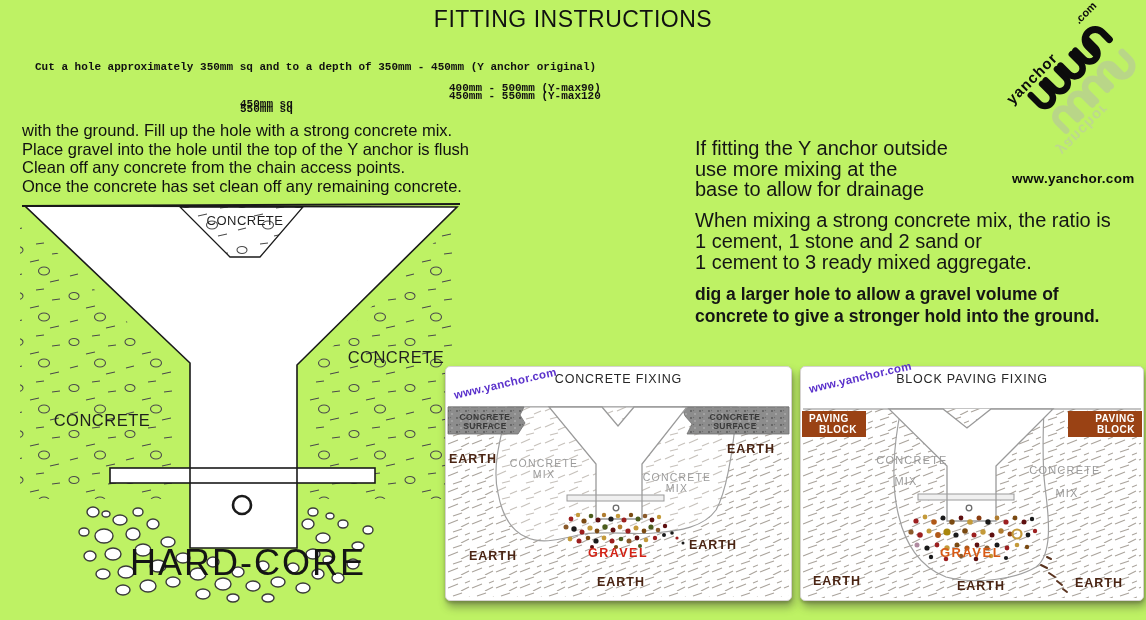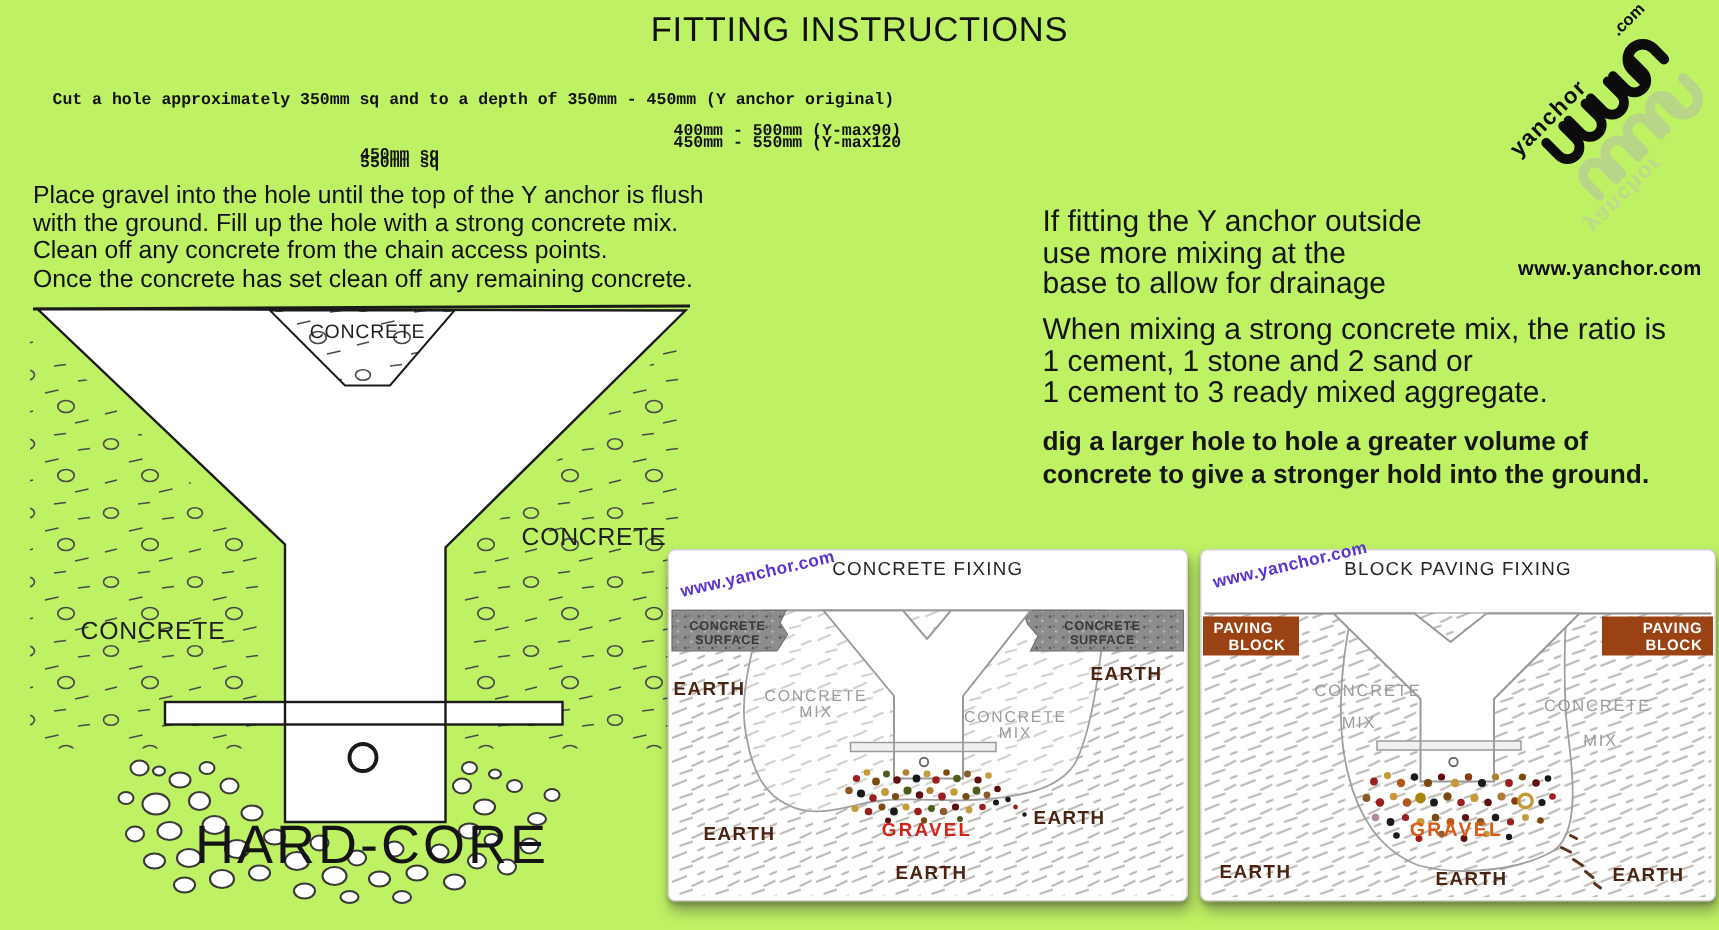--- a/index.html
+++ b/index.html
@@ -36,38 +36,38 @@
 
   <div class="abs title">FITTING INSTRUCTIONS</div>
 
   <div class="abs spec" style="left:35px;top:61px;">Cut a hole approximately 350mm sq and to a depth of 350mm - 450mm (Y anchor original)</div>
   <div class="abs spec" style="left:240px;top:98px;">450mm sq</div>
   <div class="abs spec" style="left:449px;top:82px;">400mm - 500mm (Y-max90)</div>
   <div class="abs spec" style="left:240px;top:103px;">550mm sq</div>
   <div class="abs spec" style="left:449px;top:90px;">450mm - 550mm (Y-max120</div>
 
   <div class="abs" style="left:22px;top:121px;">
+    <div class="para">with the ground. Fill up the hole with a strong concrete mix.</div>
     <div class="para">Place gravel into the hole until the top of the Y anchor is flush</div>
-    <div class="para">with the ground. Fill up the hole with a strong concrete mix.</div>
     <div class="para">Clean off any concrete from the chain access points.</div>
     <div class="para">Once the concrete has set clean off any remaining concrete.</div>
   </div>
 
   <div class="abs" style="left:695px;top:138px;">
     <div class="rcol">If fitting the Y anchor outside</div>
     <div class="rcol">use more mixing at the</div>
     <div class="rcol">base to allow for drainage</div>
   </div>
   <div class="abs" style="left:695px;top:210px;">
     <div class="rcol mix">When mixing a strong concrete mix, the ratio is</div>
     <div class="rcol mix">1 cement, 1 stone and 2 sand or</div>
     <div class="rcol mix">1 cement to 3 ready mixed aggregate.</div>
   </div>
   <div class="abs" style="left:695px;top:283px;">
-    <div class="rcol bold">dig a larger hole to hole a greater volume of</div>
+    <div class="rcol bold">dig a larger hole to allow a gravel volume of</div>
     <div class="rcol bold">concrete to give a stronger hold into the ground.</div>
   </div>
 
   <svg class="abs" style="left:990px;top:0px;" width="156" height="168" viewBox="0 0 156 168">
     <g transform="translate(6,10) rotate(-45 73 57)">
       <text x="6" y="44" font-size="15" font-weight="bold" letter-spacing="1" fill="#0c0c0c">yanchor</text>
       <text x="110" y="34" font-size="11" font-weight="bold" fill="#0c0c0c">.com</text>
       <g stroke="#0c0c0c" stroke-width="6.5" fill="none" stroke-linecap="round">
         <path d="M26,50 L26,62 A8 8 0 0 0 42,62 L42,50"></path>
         <path d="M47,50 L47,62 A8 8 0 0 0 63,62 L63,50"></path>

